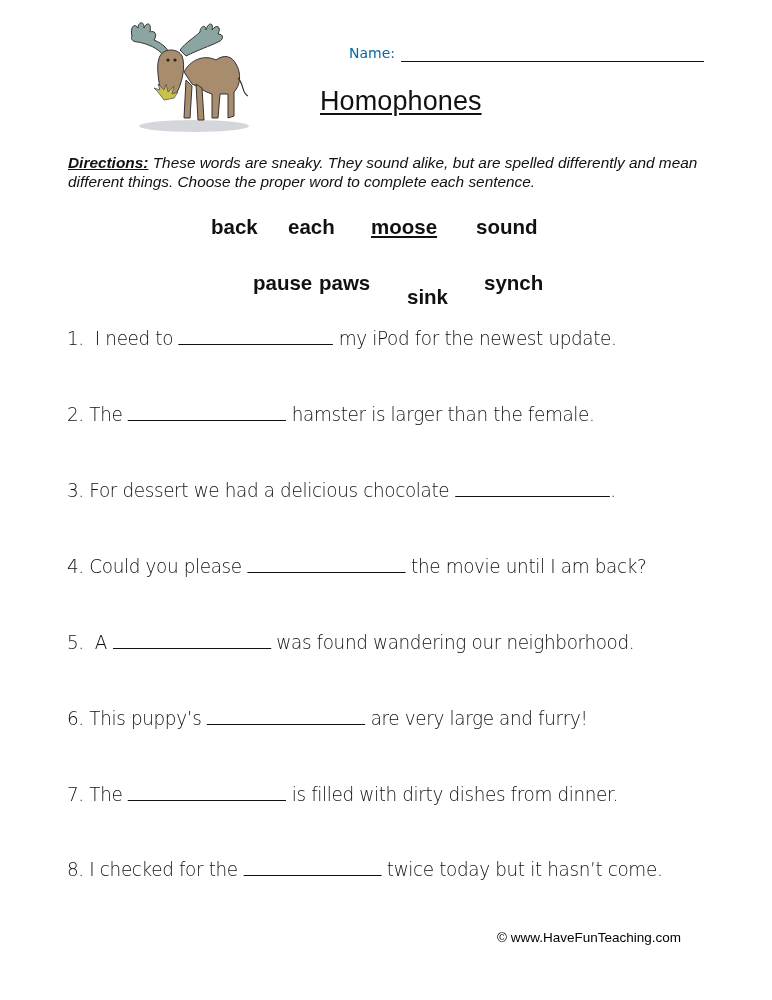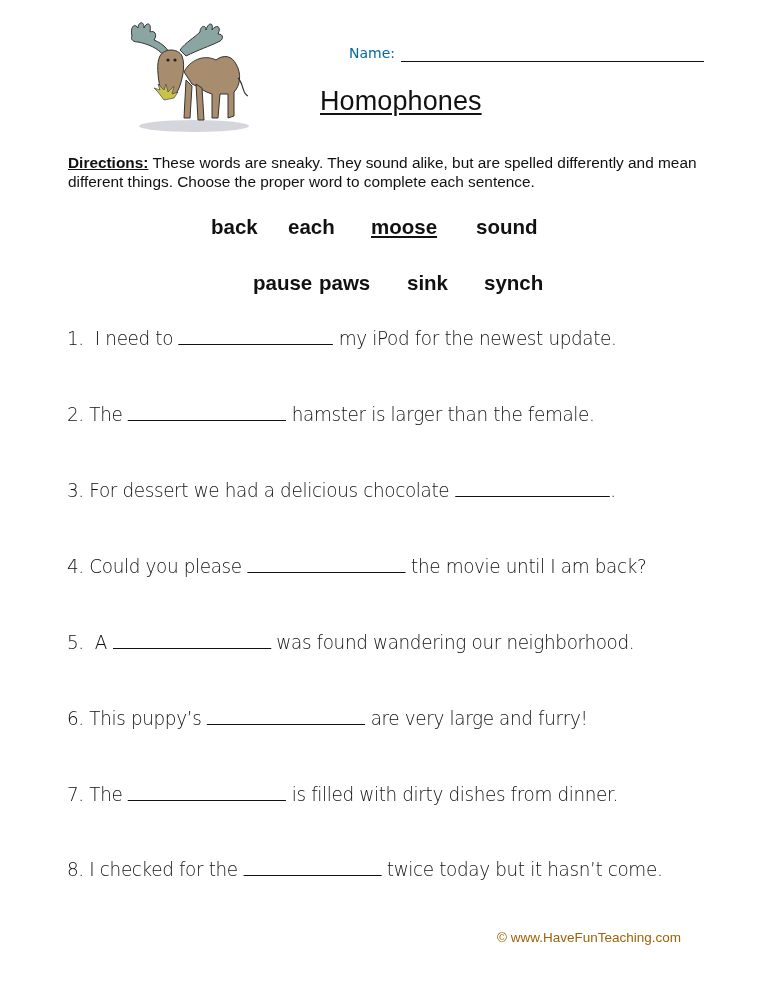--- a/index.html
+++ b/index.html
@@ -1,28 +1,28 @@
 <!DOCTYPE html>
 <html><head>
 <meta charset="utf-8">
 <style>
   html, body { margin:0; padding:0; background:#ffffff; }
   body { width:772px; height:1000px; position:relative; overflow:hidden; color:#111; }
   .moose { position:absolute; left:124px; top:14px; width:136px; height:122px; }
   .name-row { position:absolute; left:349px; top:45px; font-family:"DejaVu Sans", sans-serif; font-size:14px; color:#0369a1; display:flex; align-items:flex-start; }
   .name-line { display:inline-block; width:303px; border-bottom:1.5px solid #111; margin-left:6px; height:16px; }
   .title { position:absolute; left:296px; top:86px; font-family:"Liberation Sans", sans-serif; font-size:27px; text-decoration:underline; text-underline-offset:3px; text-decoration-thickness:1.5px; letter-spacing:0.1px;margin-left:24px; }
-  .directions { position:absolute; left:68px; top:153px; width:650px; font-family:"Liberation Sans", sans-serif; font-size:15.4px; line-height:19px; }
+  .directions { position:absolute; left:68px; top:153px; width:650px; font-family:"Liberation Sans", sans-serif; font-size:15.4px; line-height:19px;font-style:italic; }
   .directions .label { font-weight:bold; text-decoration:underline; }
   .word-bank { position:absolute; left:0; width:772px; font-family:"Liberation Sans", sans-serif; font-weight:bold; font-size:20.5px; }
   .word-row { position:absolute; left:0; width:772px; display:flex; }
   .word { position:absolute; }
   .q { position:absolute; left:67px; font-family:"DejaVu Sans", sans-serif; font-weight:200; font-size:20px; letter-spacing:-0.4px; color:#111; white-space:nowrap; transform:scaleX(0.92); transform-origin:left center; }
   .blank { display:inline-block; border-bottom:1.3px solid #111; height:1px; vertical-align:baseline; margin:0 6px; }
-  .footer { position:absolute; left:497px; top:930px; font-family:"Liberation Sans", sans-serif; font-size:13.5px; color:#a16207; }
+  .footer { position:absolute; left:497px; top:930px; font-family:"Liberation Sans", sans-serif; font-size:13.5px; color:#000000; }
 </style>
 </head>
 <body>
 
 <svg class="moose" viewBox="0 0 136 122">
 
   <ellipse cx="70" cy="112" rx="55" ry="6" fill="#c9ccd2" opacity="0.8"></ellipse>
 
   <path d="M8 22 C6 14 10 8 14 14 C14 8 20 6 20 14 C22 8 28 8 26 18 C30 16 34 20 30 26 C40 30 44 36 46 40 L40 42 C34 34 24 30 14 28 C10 28 6 26 8 22 Z" fill="#8aa5a2" stroke="#333" stroke-width="1"></path>
   <path d="M56 36 C62 28 70 24 76 18 C76 12 82 10 82 16 C84 8 90 8 88 16 C92 10 98 12 94 20 C100 20 100 26 94 28 C86 32 74 36 62 42 Z" fill="#8aa5a2" stroke="#333" stroke-width="1"></path>
@@ -56,21 +56,21 @@
 <div class="word-bank">
   <div class="word-row" style="top:215px;">
     <span class="word" style="left:211px;">back</span>
     <span class="word" style="left:288px;">each</span>
     <span class="word" style="left:371px;text-decoration:underline;">moose</span>
     <span class="word" style="left:476px;">sound</span>
   </div>
   <div class="word-row" style="top:271px;">
     <span class="word" style="left:222px;margin-left:31px;">pause</span>
     <span class="word" style="left:319px;">paws</span>
-    <span class="word" style="left:407px;">sink</span>
+    <span class="word" style="left:407px;margin-top:14px;">sink</span>
     <span class="word" style="left:484px;">synch</span>
   </div>
 </div>
 
 <div class="q" style="top:326px;">
   <span>1.</span>&nbsp; <span>I need to</span><span class="blank" style="width:168px;"></span><span>my iPod for the newest update.</span>
 </div>
 
 <div class="q" style="top:402px;">
   <span>2.</span> <span>The</span><span class="blank" style="width:172px;"></span><span>hamster is larger than the female.</span>

